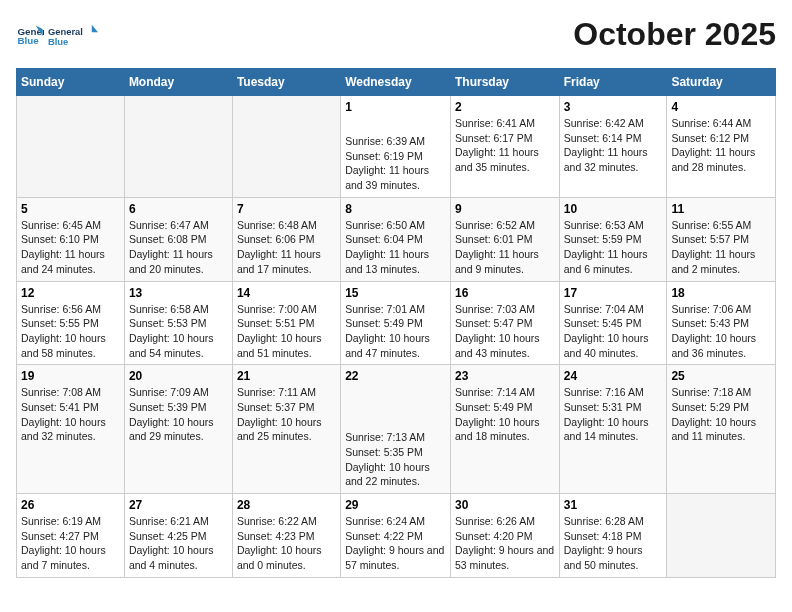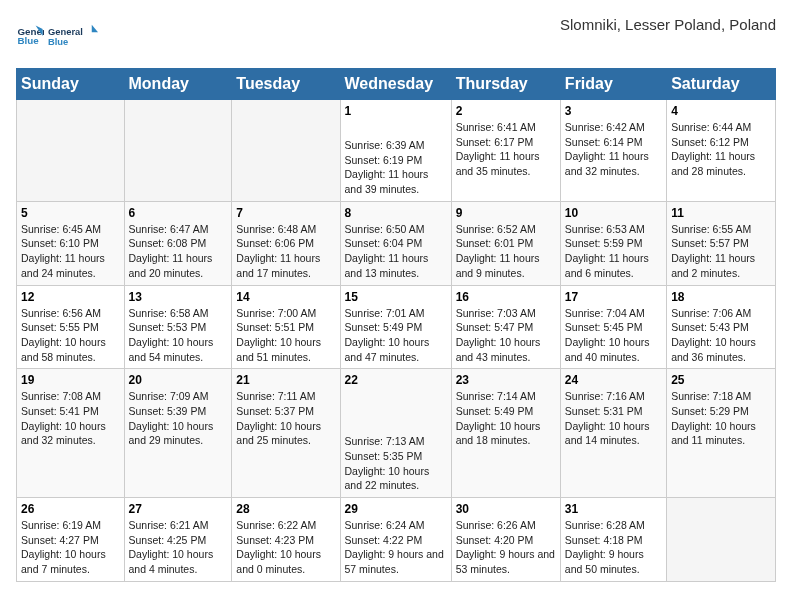--- a/index.html
+++ b/index.html
@@ -40,21 +40,21 @@
     .calendar-table {
       width: 100%;
       border-collapse: collapse;
       font-size: 11px;
     }
     .calendar-table th {
       background-color: #2e6da4;
       color: #fff;
       padding: 6px 4px;
       text-align: left;
-      font-size: 16px;
+      font-size: 12px;
       border: 1px solid #2e6da4;
     }
     .calendar-table td {
       border: 1px solid #ccc;
       vertical-align: top;
       padding: 4px;
       width: 113px;
       min-height: 80px;
       background: #fff;
     }
@@ -90,21 +90,21 @@
       <div style="display:flex; align-items:center;">
         <svg width="50" height="40" viewBox="0 0 80 40">
           <text x="0" y="18" font-size="15" font-weight="bold" font-family="Arial" fill="#1a3a5c">General</text>
           <text x="0" y="34" font-size="15" font-weight="bold" font-family="Arial" fill="#2e86c1">Blue</text>
           <polygon points="70,2 80,14 70,14" fill="#2e86c1"></polygon>
         </svg>
       </div>
     </div>
   </div>
   <div class="title-area">
-    <div class="location-title">Slomniki, Lesser Poland, Poland</div>
+    <div class="month-title">October 2025</div>
   </div>
 </div>
 
 <table class="calendar-table">
   <thead>
     <tr>
     <th>Sunday</th>
         <th>Monday</th>
         <th>Tuesday</th>
         <th>Wednesday</th>

